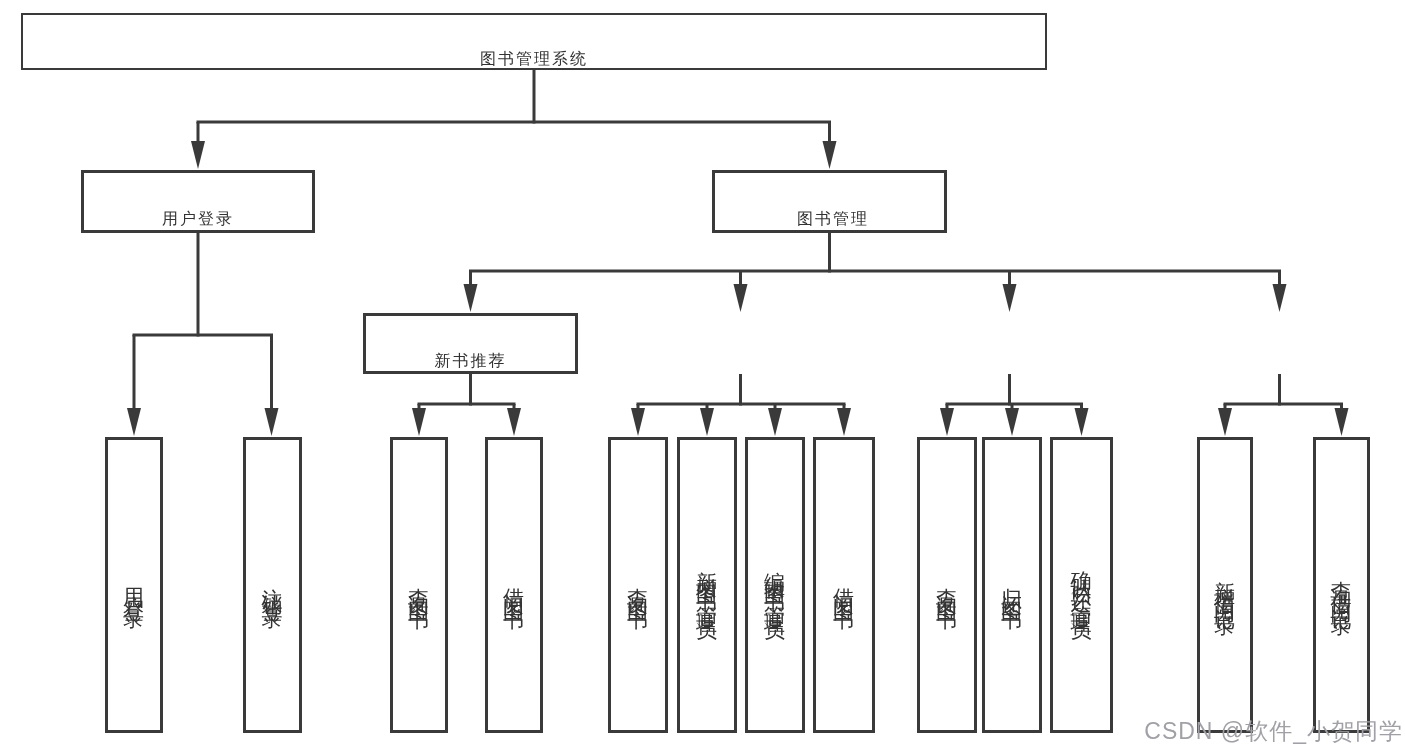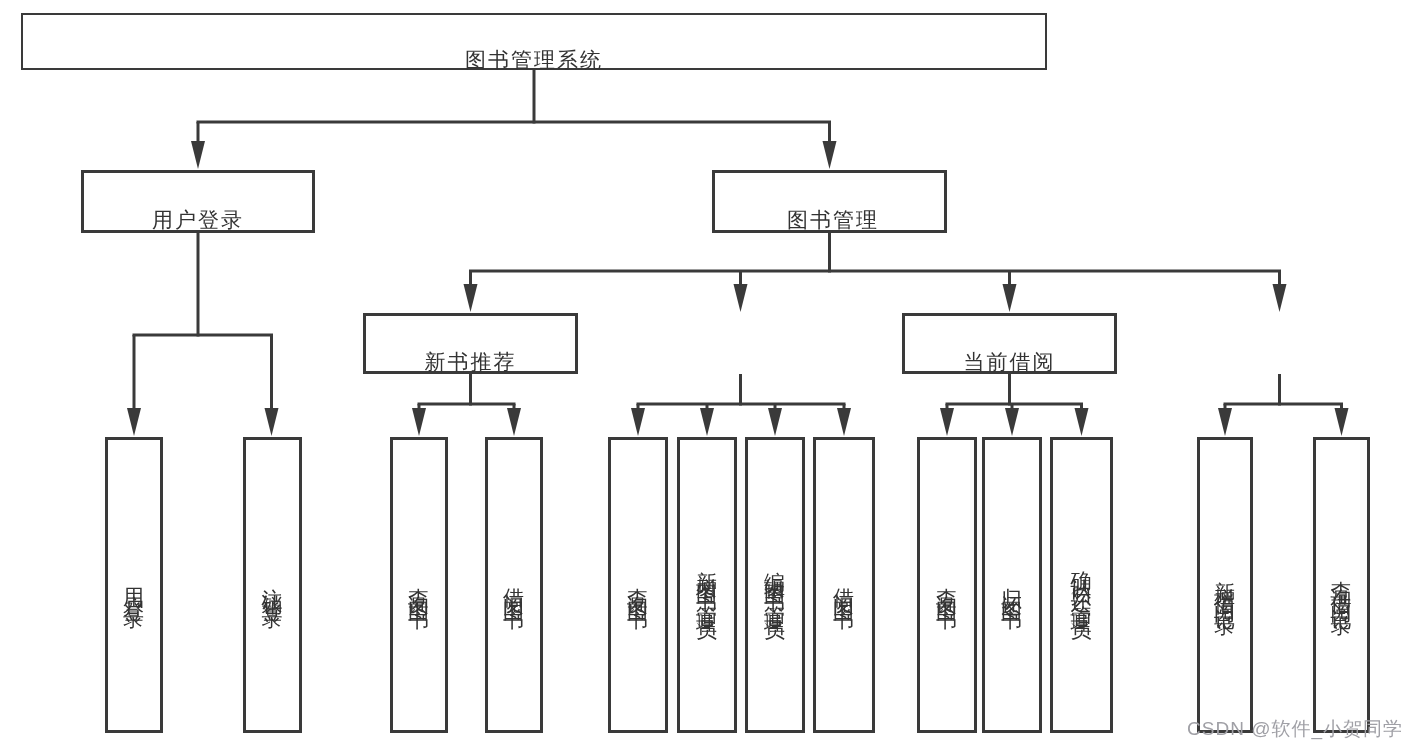--- a/index.html
+++ b/index.html
@@ -25,33 +25,33 @@
     box-sizing: border-box;
     border: 3px solid var(--line);
     background: #fff;
     display: flex;
     align-items: center;
     justify-content: center;
     color: var(--text);
     z-index: 2;
   }
   .box.root { border-width: 2px; }
-  .h-label { font-size: 21px; letter-spacing: 2px; white-space: nowrap; margin-top: 36px; }
+  .h-label { font-size: 16px; letter-spacing: 2px; white-space: nowrap; margin-top: 36px; }
   .leaf .v-label {
     writing-mode: vertical-rl;
     text-orientation: upright;
     font-size: 21px;
     line-height: 1;
     letter-spacing: 7px;
   }
   .watermark {
     position: absolute;
     top: 716px;
     right: 2px;
-    font-size: 19px;
+    font-size: 23px;
     color: var(--watermark);
     z-index: 3;
     letter-spacing: 1px;
     white-space: nowrap;
   }
 </style>
 </head>
 <body>
 
 <div class="canvas">
@@ -139,23 +139,20 @@
   <div class="box" style="left:81px; top:170px; width:234px; height:63px;">
     <span class="h-label">用户登录</span>
   </div>
   <div class="box" style="left:712px; top:170px; width:235px; height:63px;padding-left:7px;">
     <span class="h-label">图书管理</span>
   </div>
 
   <div class="box" style="left:363px; top:313px; width:215px; height:61px;">
     <span class="h-label">新书推荐</span>
   </div>
-  <div class="box" style="left:902px; top:313px; width:215px; height:61px;">
-    <span class="h-label">当前借阅</span>
-  </div>
 
   <div class="box leaf" style="left:105px; top:437px; width:58px; height:296px;">
     <span class="v-label">用户登录</span>
   </div>
   <div class="box leaf" style="left:243px; top:437px; width:59px; height:296px;">
     <span class="v-label">注销登录</span>
   </div>
 
   <div class="box leaf" style="left:390px; top:437px; width:58px; height:296px;">
     <span class="v-label">查询图书</span>

